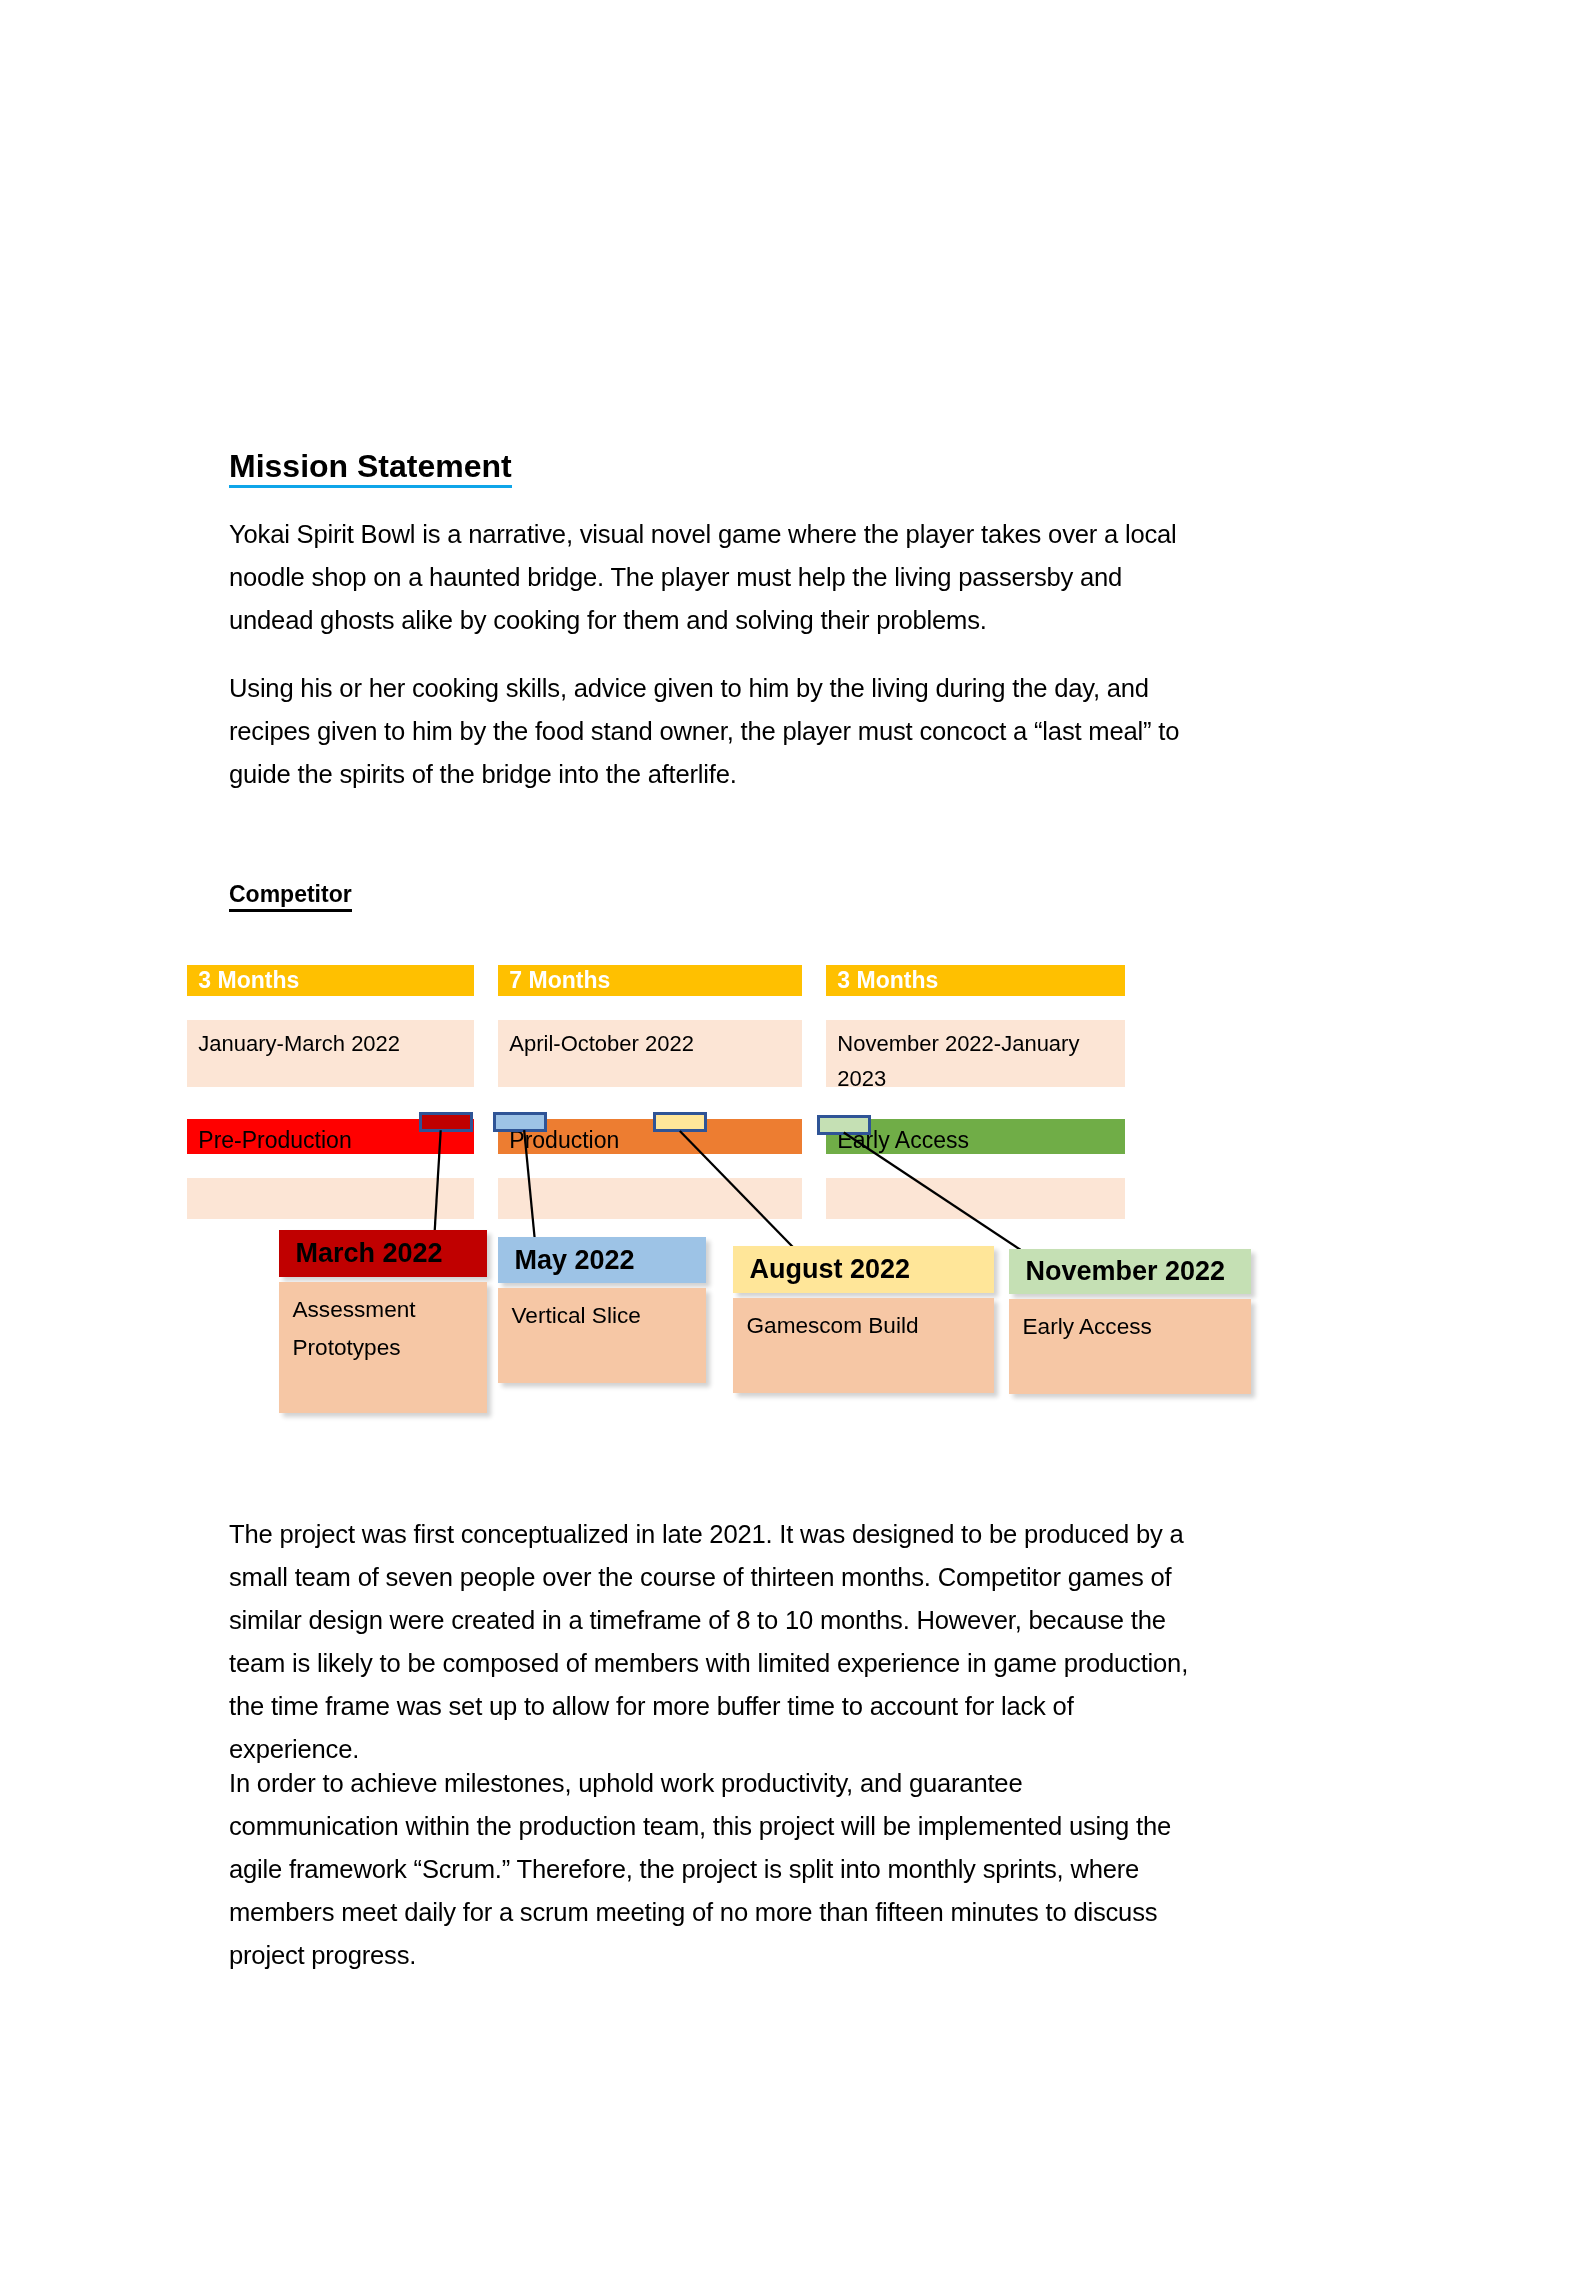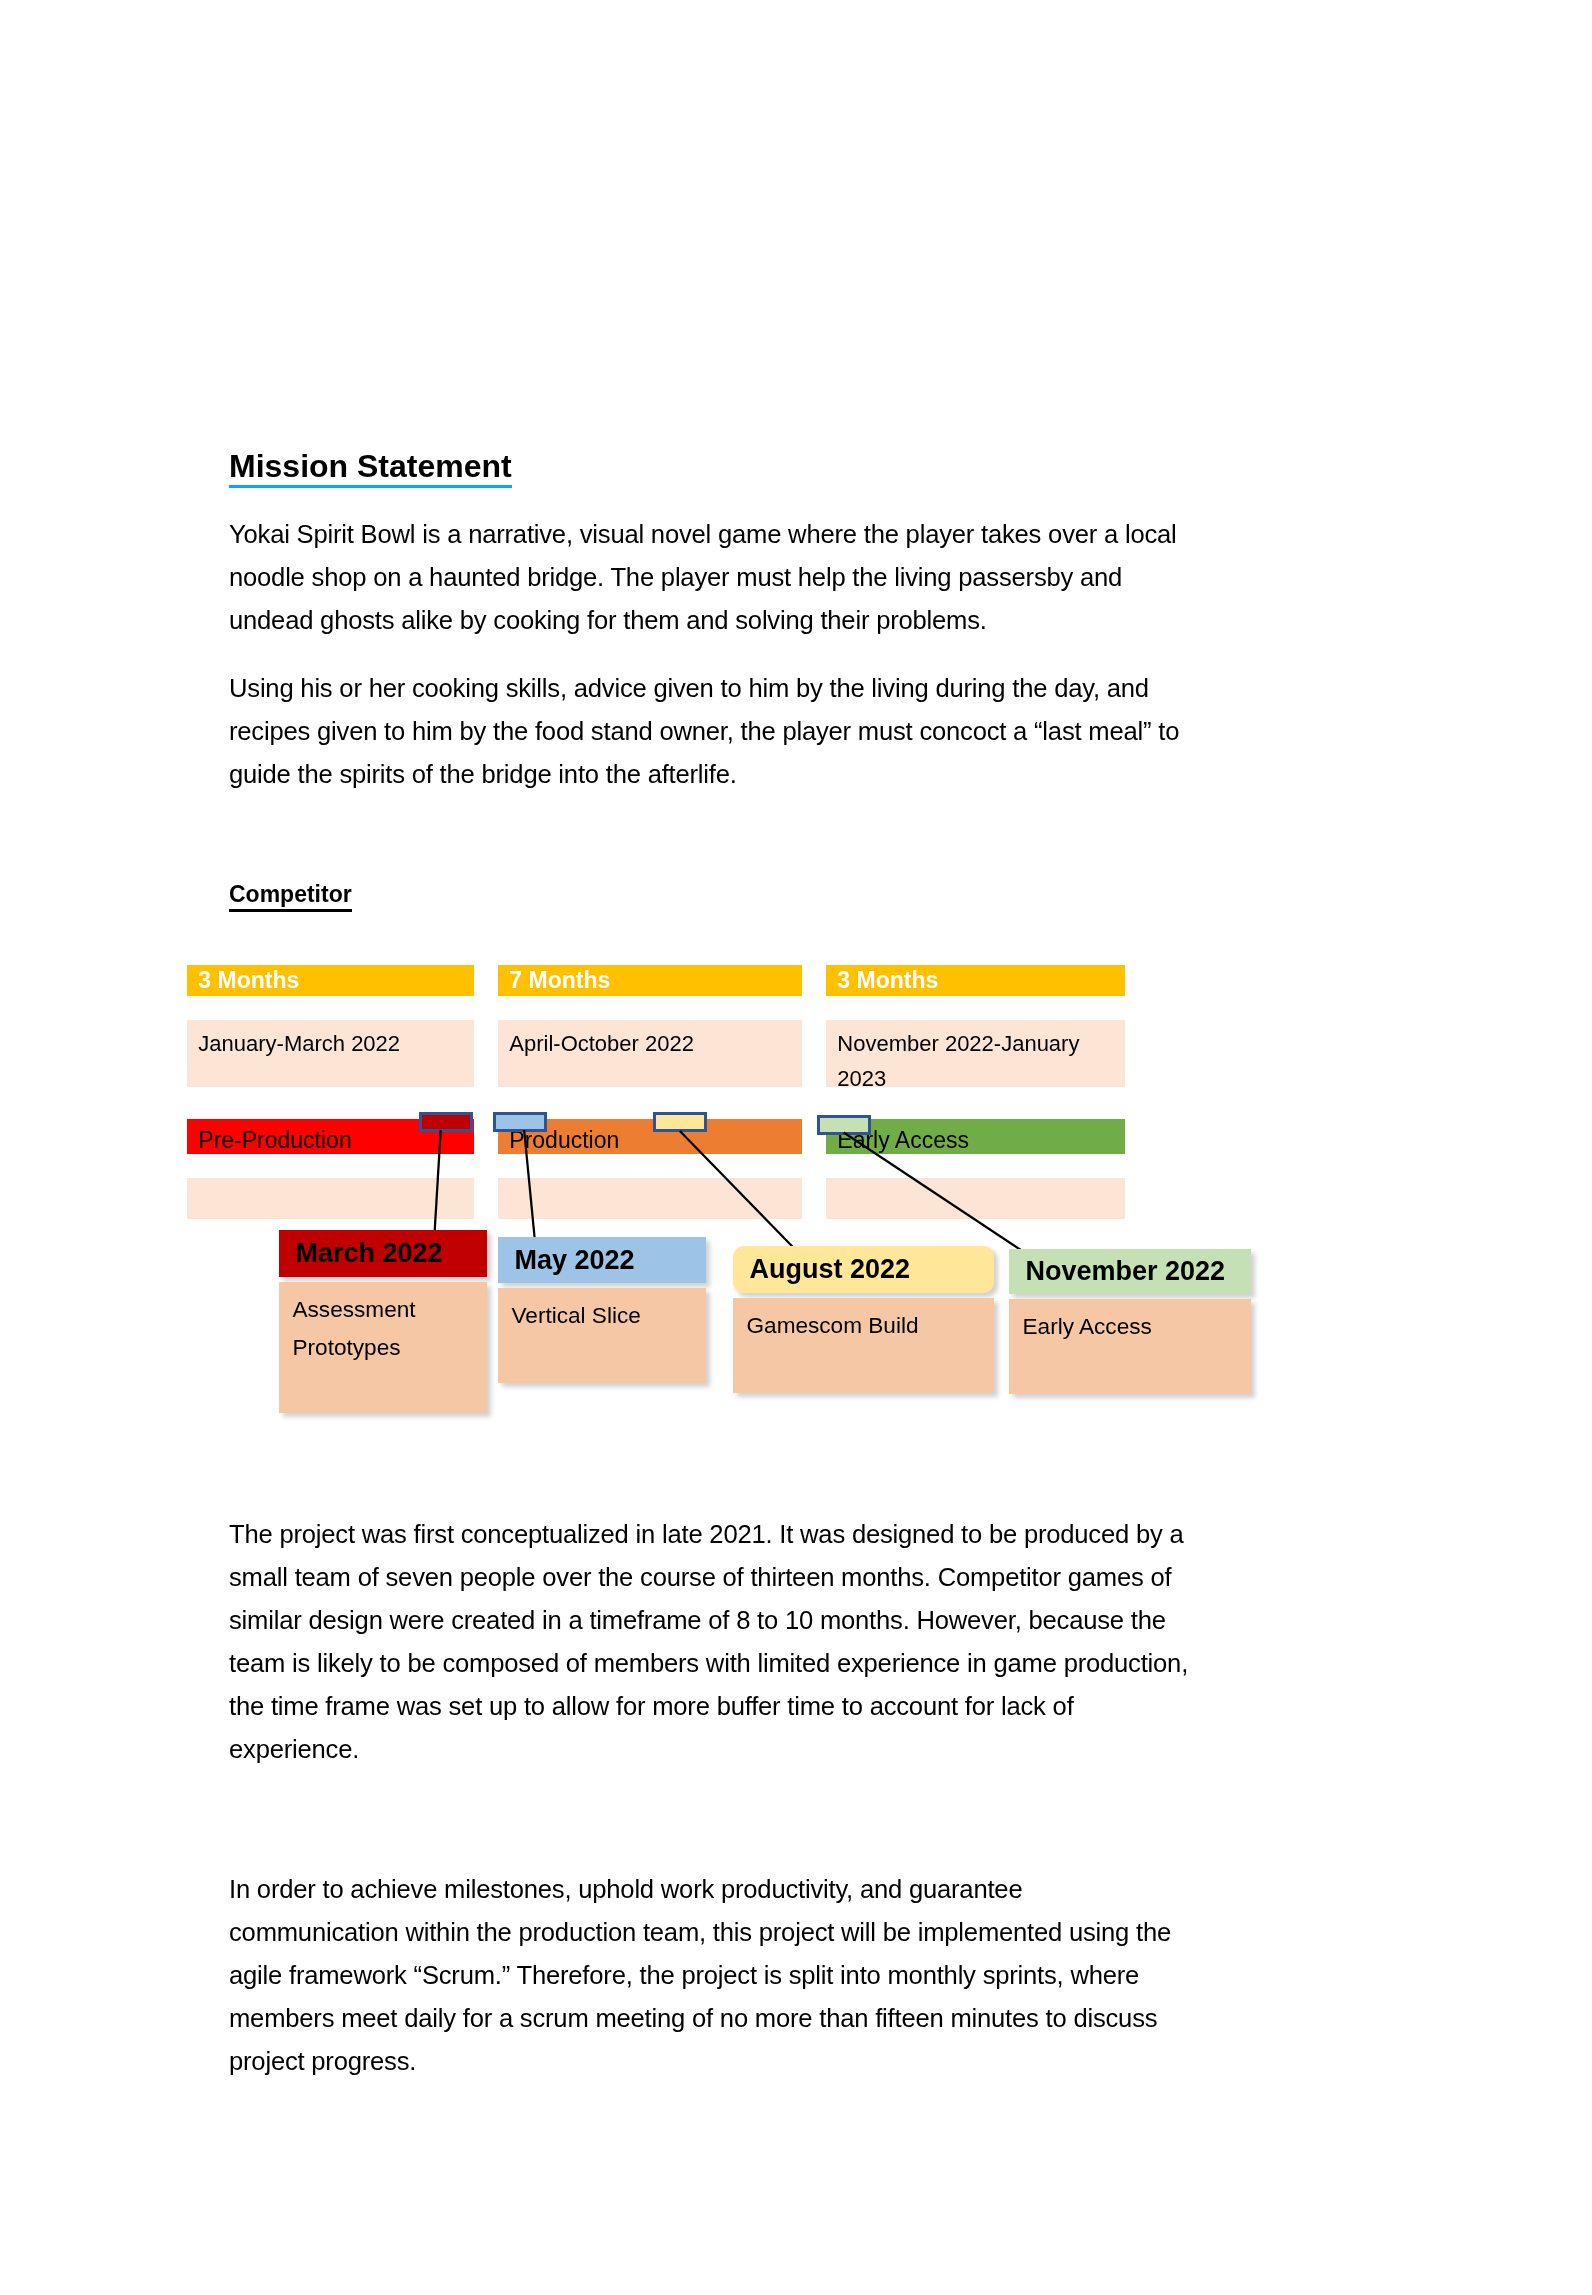--- a/index.html
+++ b/index.html
@@ -131,39 +131,39 @@
     <div class="co-head" style="height: 47px; background-color: rgb(192, 0, 0);">March 2022</div>
     <div class="co-body" style="height: 113px; background-color: rgb(246, 199, 165);">Assessment Prototypes</div>
   </div>
 
   <div class="callout" style="left:498px;top:1237px;width:208px;">
     <div class="co-head" style="height: 46px; background-color: rgb(157, 195, 230);">May 2022</div>
     <div class="co-body" style="height: 77px; background-color: rgb(246, 199, 165);">Vertical Slice</div>
   </div>
 
   <div class="callout" style="left:733px;top:1246px;width:261px;">
-    <div class="co-head" style="height: 47px; background-color: rgb(255, 230, 153); border-radius: 11px;">August 2022</div>
+    <div class="co-head" style="height: 47px; background-color: rgb(255, 230, 153);">August 2022</div>
     <div class="co-body" style="height: 77px; background-color: rgb(246, 199, 165);">Gamescom Build</div>
   </div>
 
   <div class="callout" style="left:1009px;top:1249px;width:242px;">
     <div class="co-head" style="height: 45px; background-color: rgb(197, 224, 180);">November 2022</div>
     <div class="co-body" style="height: 77px; background-color: rgb(246, 199, 165);">Early Access</div>
   </div>
 
   <div class="para" style="top:1513px;">
     <div class="line">The project was first conceptualized in late 2021. It was designed to be produced by a</div>
     <div class="line">small team of seven people over the course of thirteen months. Competitor games of</div>
     <div class="line">similar design were created in a timeframe of 8 to 10 months. However, because the</div>
     <div class="line">team is likely to be composed of members with limited experience in game production,</div>
     <div class="line">the time frame was set up to allow for more buffer time to account for lack of</div>
     <div class="line">experience.</div>
   </div>
 
-  <div class="para" style="top:1868px;">
+  <div class="para" style="top:1762px;">
     <div class="line">In order to achieve milestones, uphold work productivity, and guarantee</div>
     <div class="line">communication within the production team, this project will be implemented using the</div>
     <div class="line">agile framework “Scrum.” Therefore, the project is split into monthly sprints, where</div>
     <div class="line">members meet daily for a scrum meeting of no more than fifteen minutes to discuss</div>
     <div class="line">project progress.</div>
   </div>
 
 </div>
 
 

